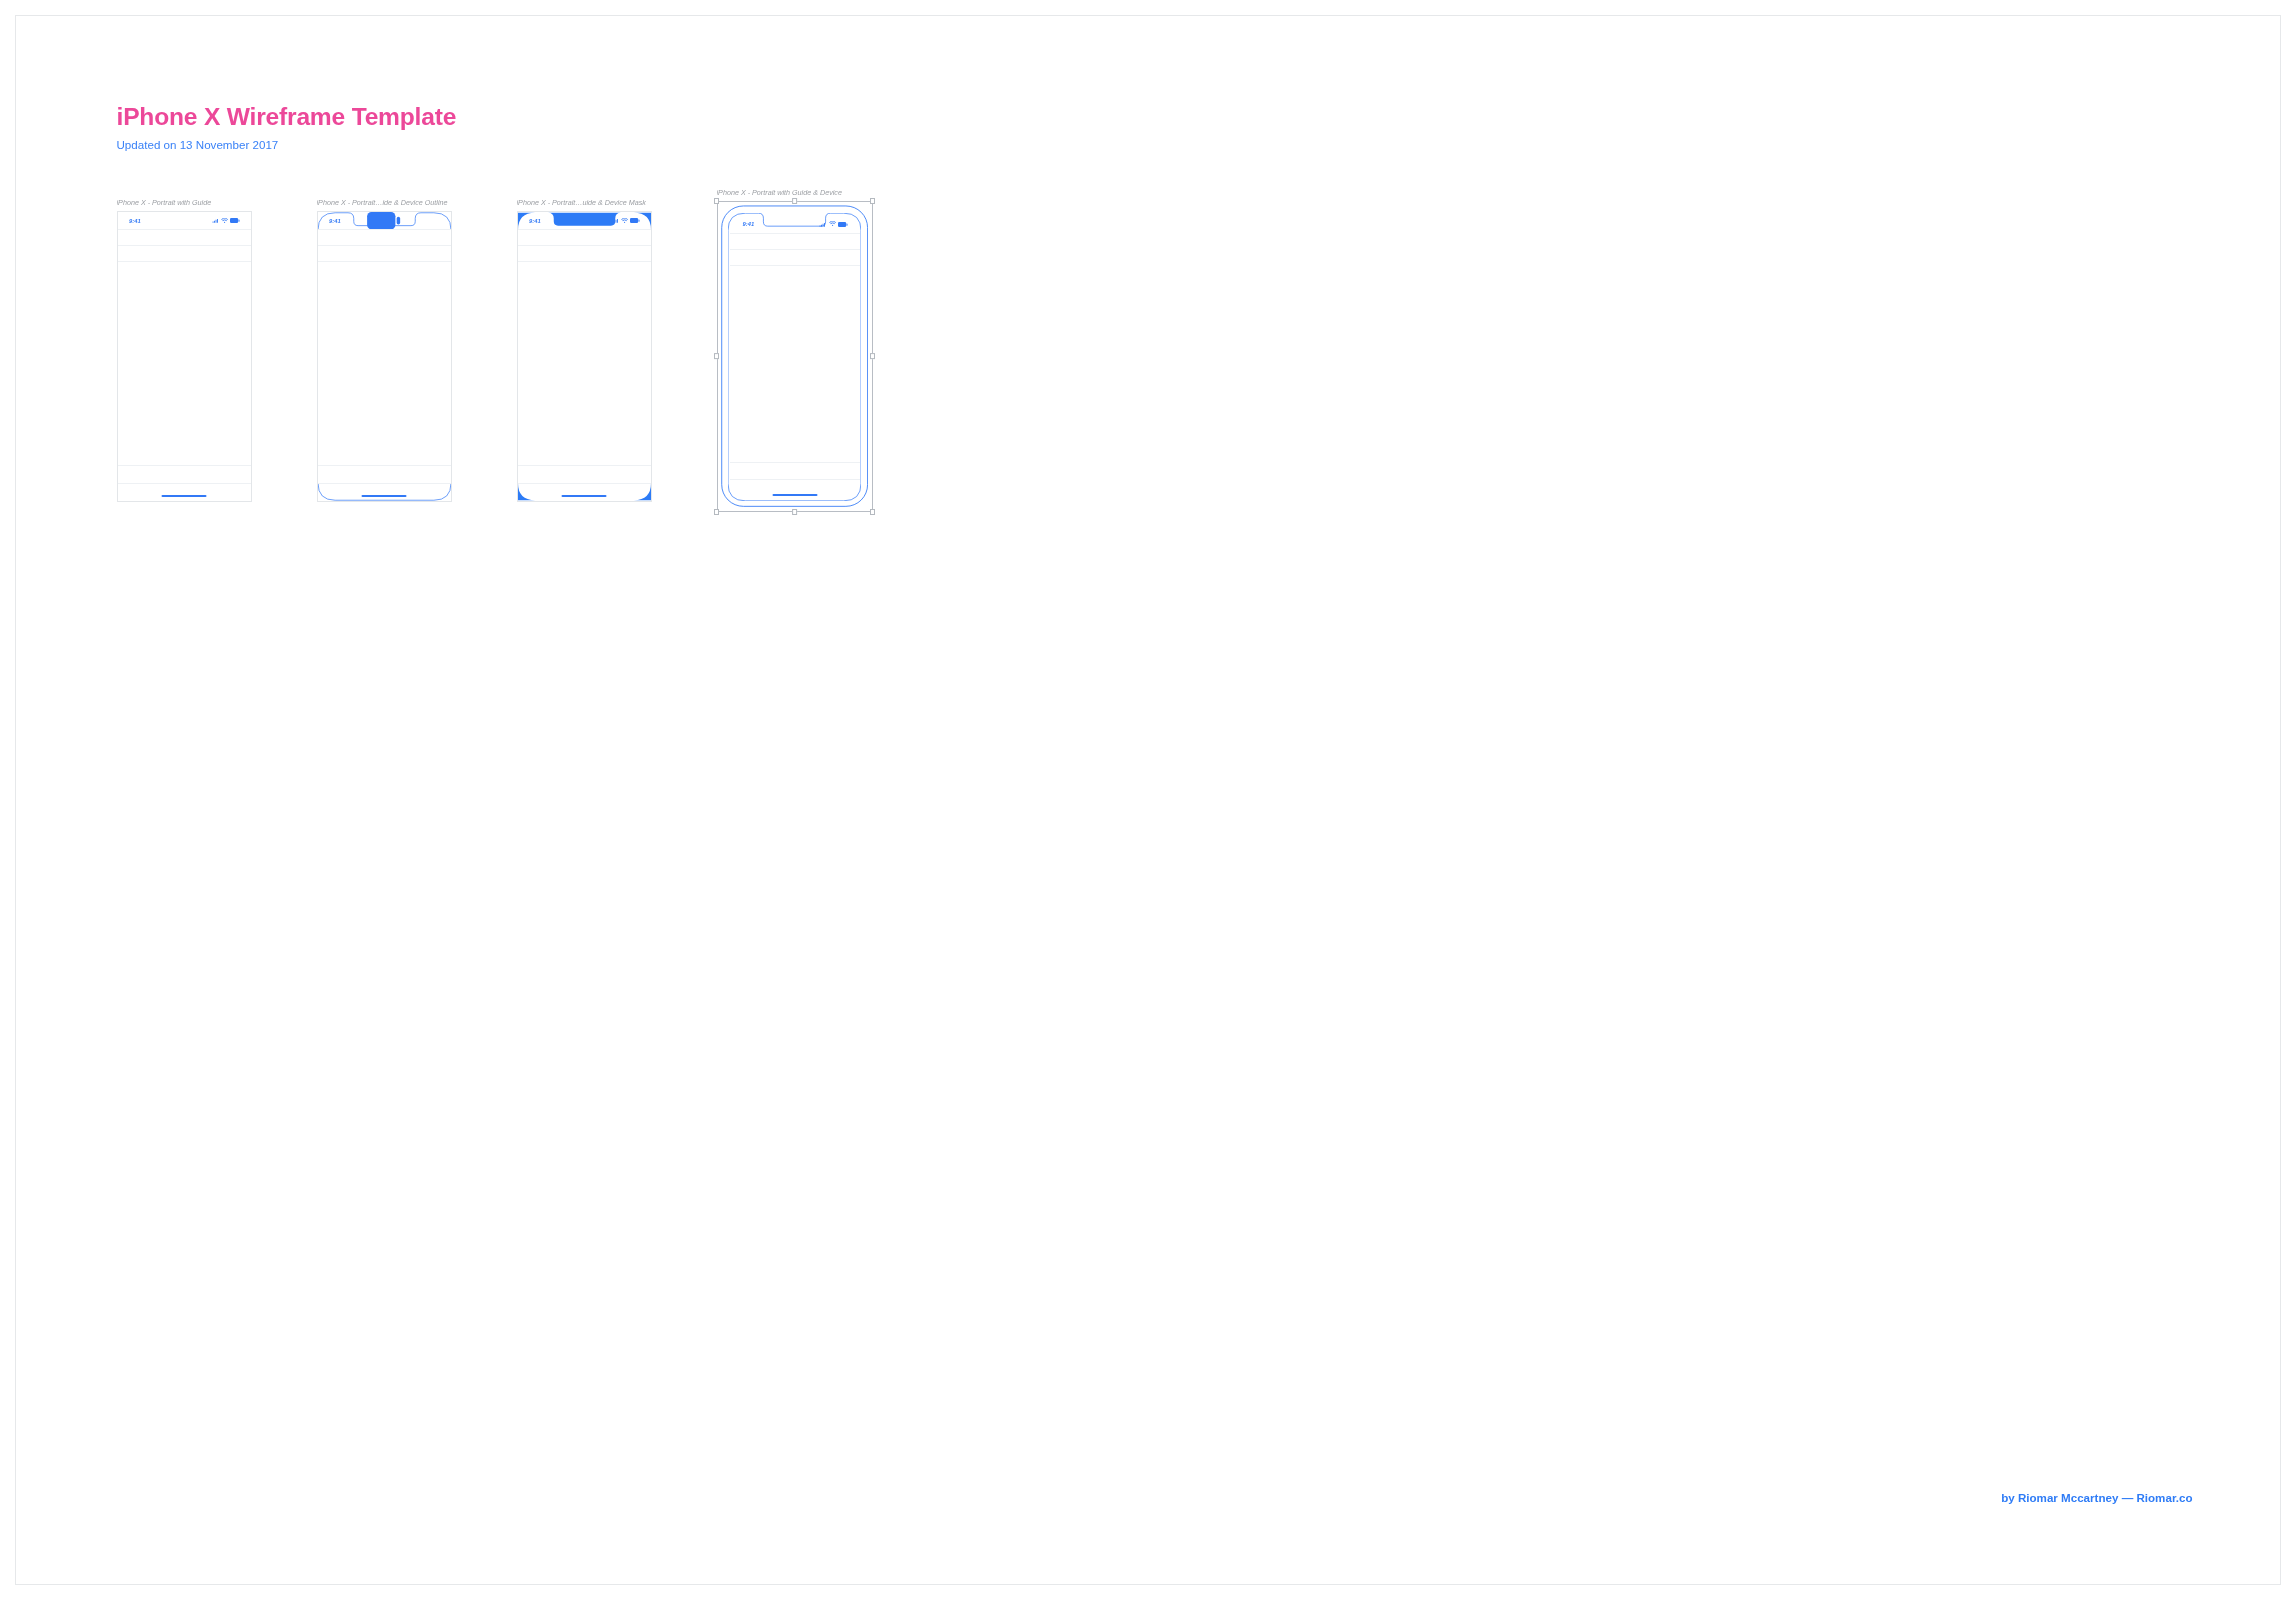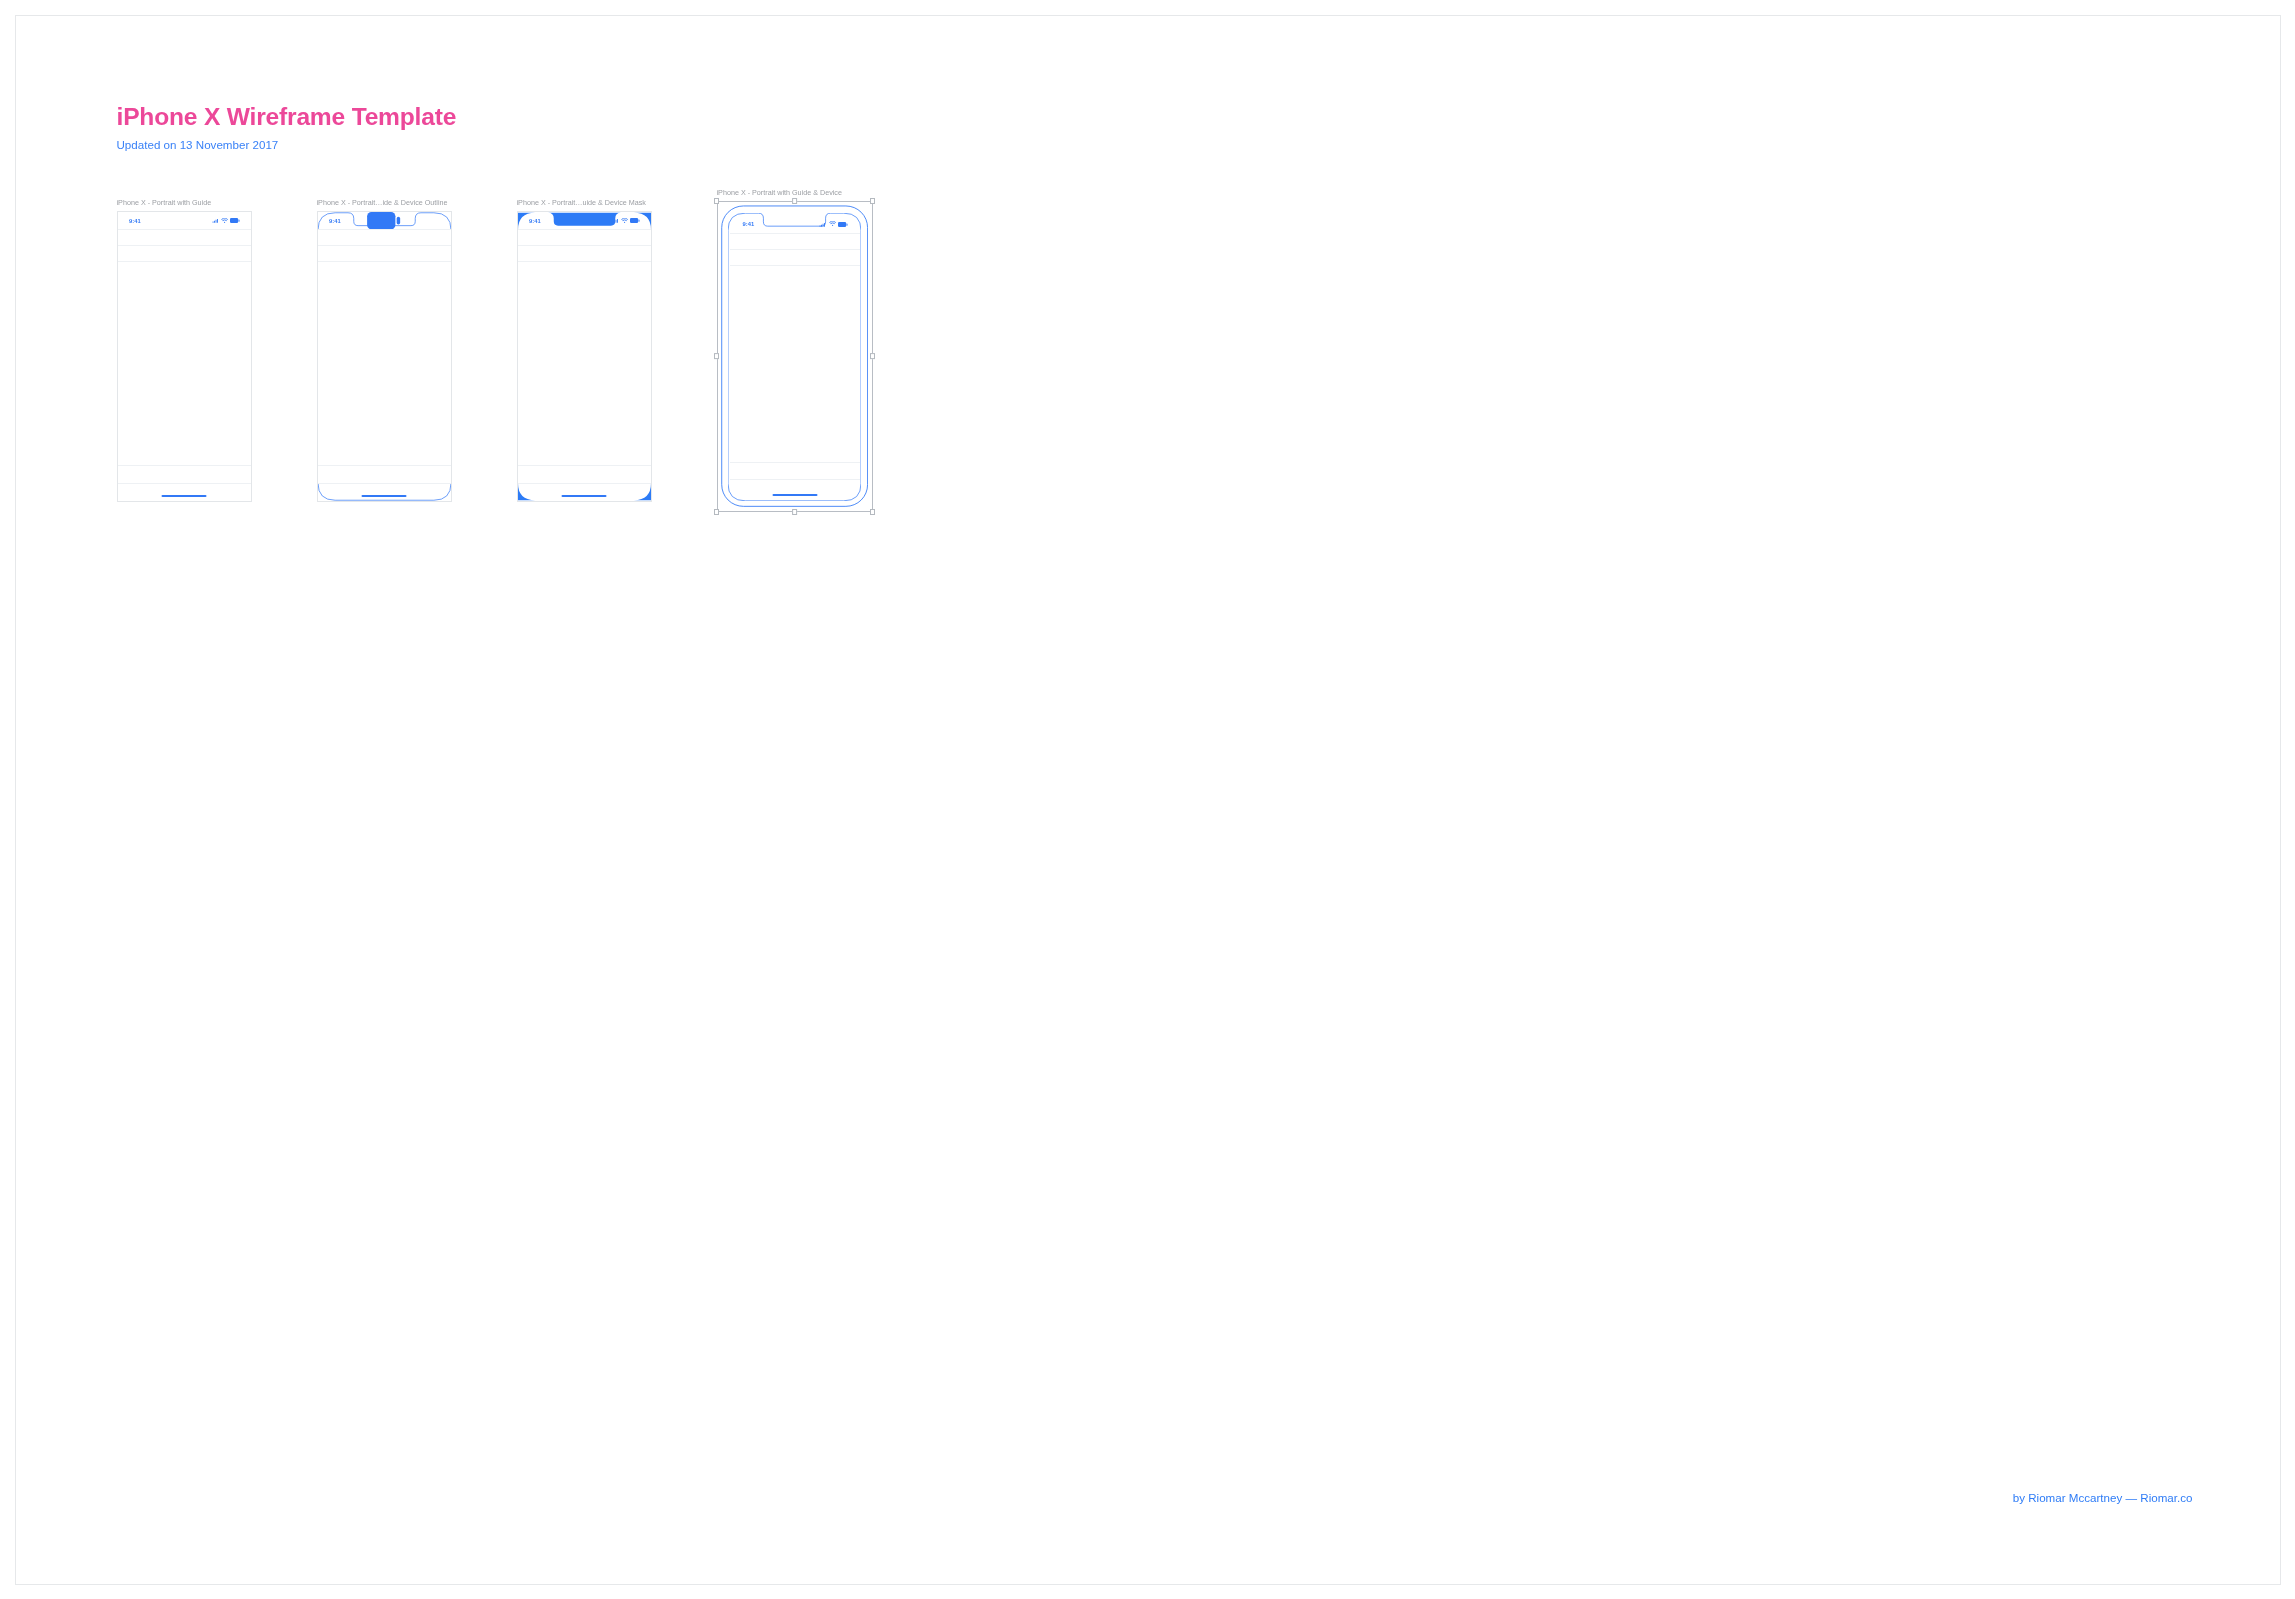--- a/index.html
+++ b/index.html
@@ -28,21 +28,21 @@
     font-size: 11.6px;
     font-weight: 400;
     color: #3a82f7;
     margin-bottom: 47px;
   }
   .row {
     display: flex;
     align-items: flex-start;
     gap: 65px;
   }
-  .artboard-wrap { display: flex; flex-direction: column; }
+  .artboard-wrap { display: flex; flex-direction: column; font-style: italic; }
   .artboard-label {
     font-size: 7.2px;
     color: #9b9ea3;
     margin-bottom: 4.3px;
     white-space: nowrap;
     overflow: hidden;
     text-overflow: ellipsis;
   }
   .artboard {
     width: 135px;
@@ -132,21 +132,21 @@
   .handle.tm { top:-2.9px; left:50%; transform:translateX(-50%); }
   .handle.bm { bottom:-2.9px; left:50%; transform:translateX(-50%); }
   .handle.lm { top:50%; left:-2.9px; transform:translateY(-50%); }
   .handle.rm { top:50%; right:-2.9px; transform:translateY(-50%); }
 
   .credit {
     position: absolute;
     right: 87px;
     bottom: 80px;
     font-size: 11.6px;
-    font-weight: 400;
+    font-weight: 700;
     color: #2f7cf6;
   }
 </style>
 </head>
 <body>
 
 <div class="canvas">
 
   <h1 class="title">iPhone X Wireframe Template</h1>
   <div class="subtitle">Updated on 13 November 2017</div>

